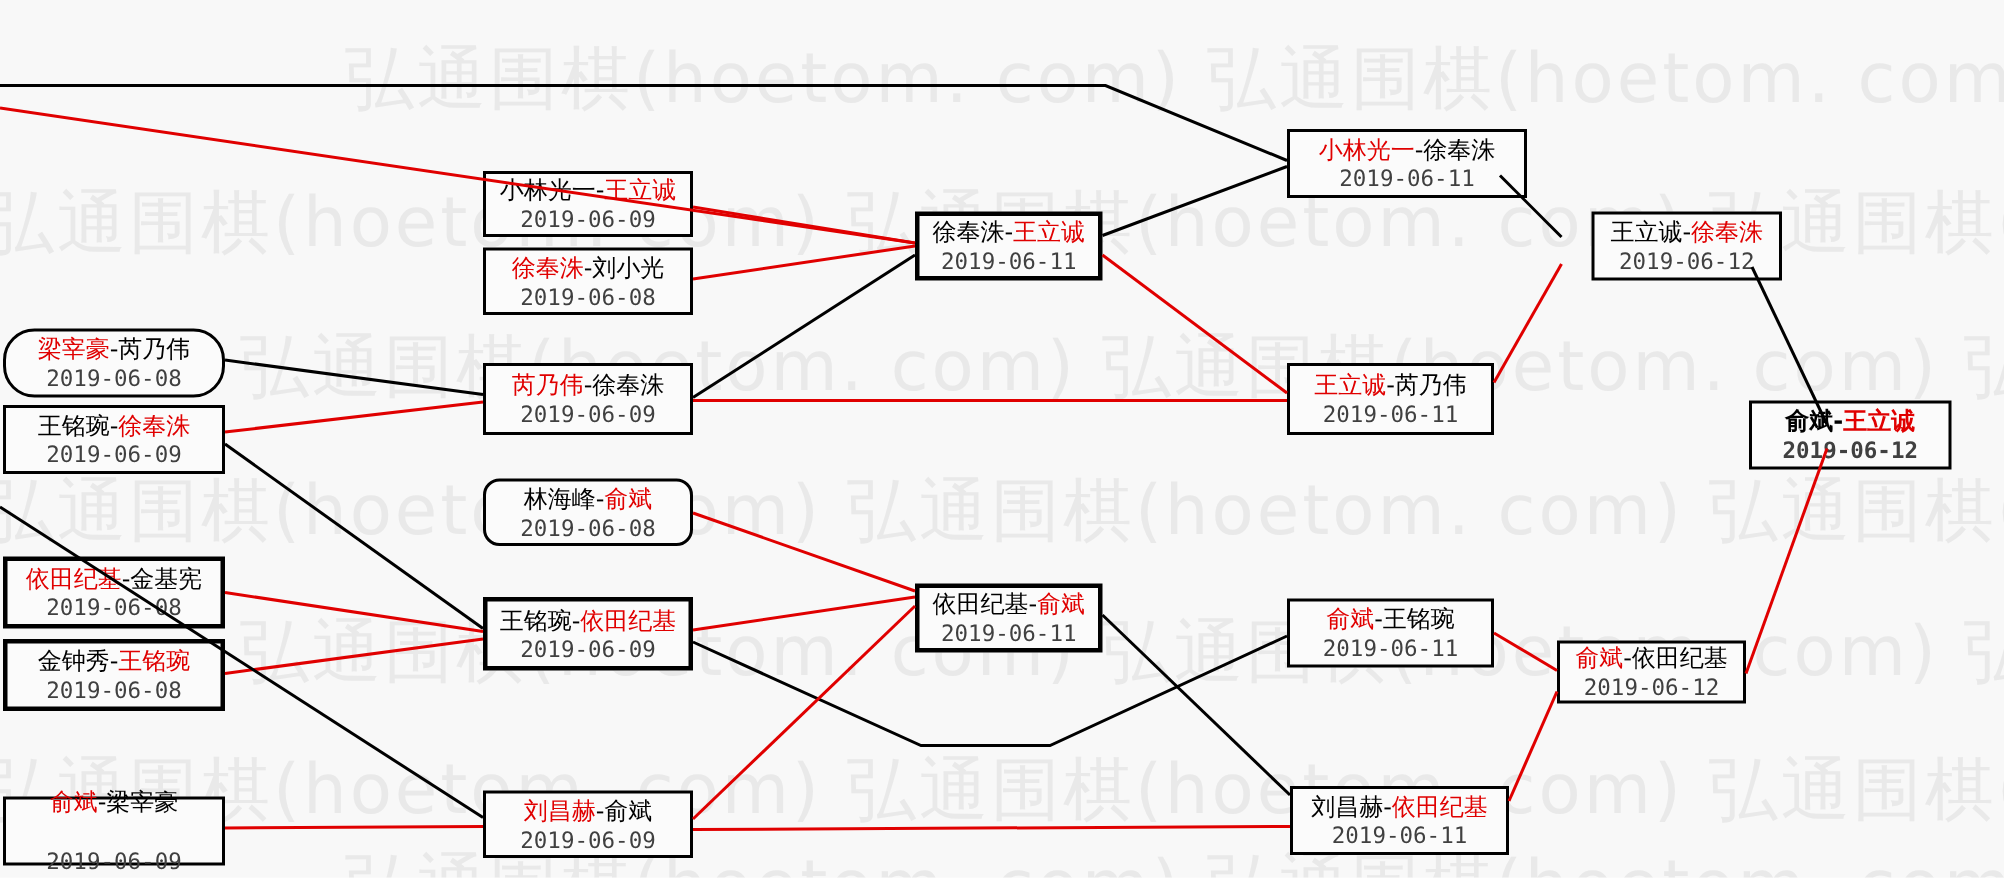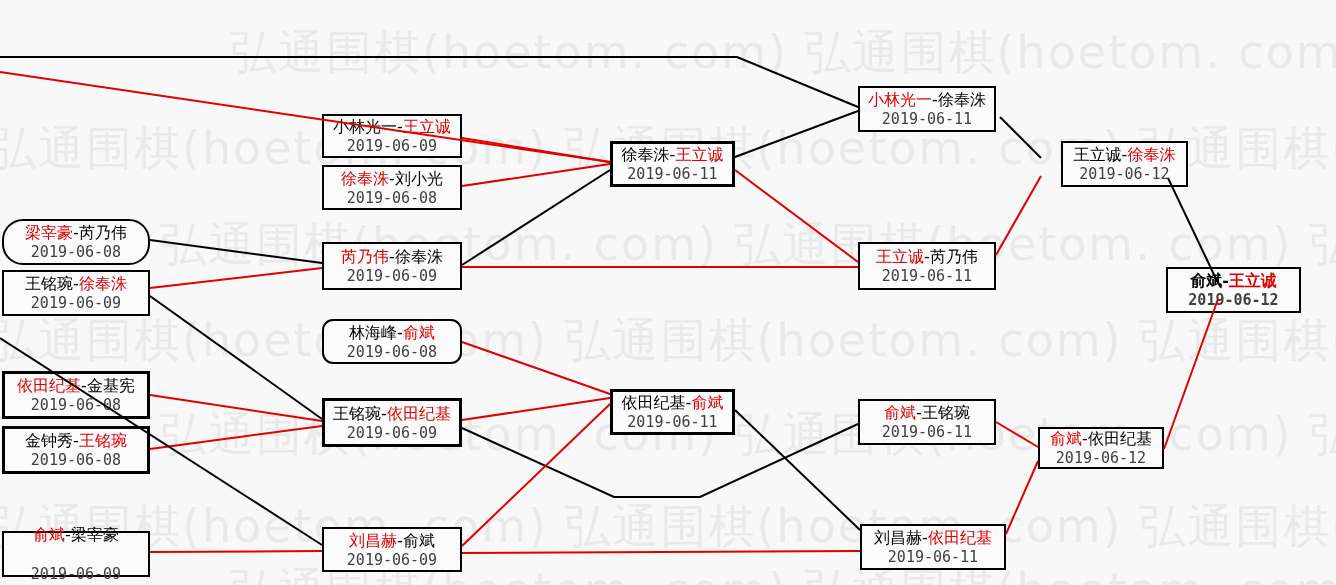--- a/index.html
+++ b/index.html
@@ -108,21 +108,21 @@
         <div class="date">2019-06-09</div>
       </div>
       <div class="match-box thick" style="left: 610px; top: 141px; width: 125px; height: 46px;">
         <div class="names"><span class="p-black">徐奉洙</span><span class="p-black">-</span><span class="p-red">王立诚</span></div>
         <div class="date">2019-06-11</div>
       </div>
       <div class="match-box thick" style="left: 610px; top: 389px; width: 125px; height: 46px;">
         <div class="names"><span class="p-black">依田纪基</span><span class="p-black">-</span><span class="p-red">俞斌</span></div>
         <div class="date">2019-06-11</div>
       </div>
-      <div class="match-box" style="left: 858px; top: 86px; width: 138px; height: 46px;">
+      <div class="match-box" style="left: 858px; top: 86px; width: 160px; height: 46px;">
         <div class="names"><span class="p-red">小林光一</span><span class="p-black">-</span><span class="p-black">徐奉洙</span></div>
         <div class="date">2019-06-11</div>
       </div>
       <div class="match-box" style="left: 858px; top: 242px; width: 138px; height: 48px;">
         <div class="names"><span class="p-red">王立诚</span><span class="p-black">-</span><span class="p-black">芮乃伟</span></div>
         <div class="date">2019-06-11</div>
       </div>
       <div class="match-box" style="left: 858px; top: 399px; width: 138px; height: 46px;">
         <div class="names"><span class="p-red">俞斌</span><span class="p-black">-</span><span class="p-black">王铭琬</span></div>
         <div class="date">2019-06-11</div>

